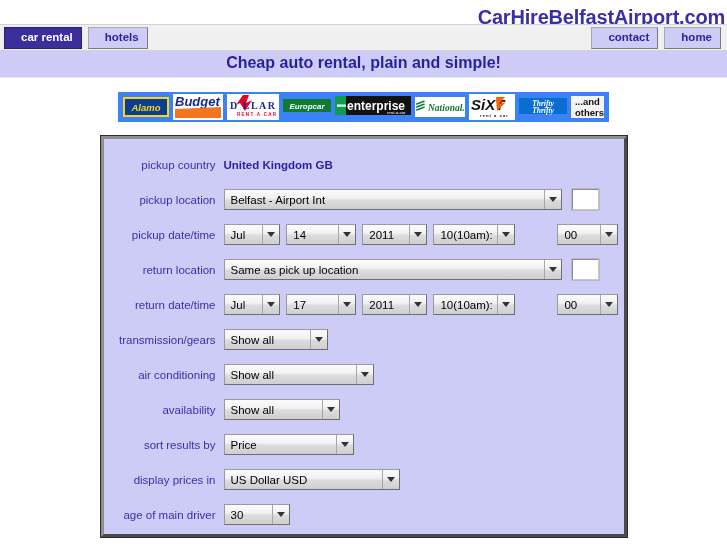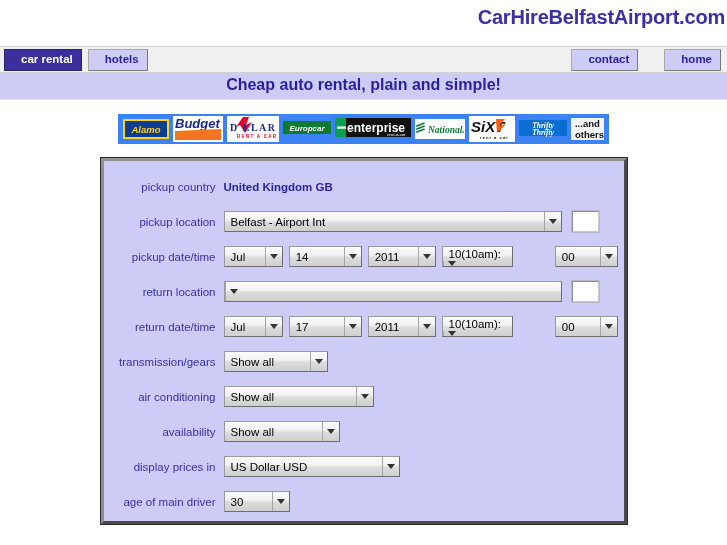--- a/index.html
+++ b/index.html
@@ -12,21 +12,21 @@
   }
   #page {
     position: relative;
     width: 727px;
     height: 545px;
     background: #ffffff;
   }
 
   
   .brandbar {
-    height: 46px;
+    height: 24px;
     text-align: right;
     padding: 6px 2px 0 0;
   }
   .brandtitle {
     font-size: 20px;
     font-weight: bold;
     color: #3b2fa8;
     letter-spacing: -0.2px;
     white-space: nowrap;
   }
@@ -38,21 +38,20 @@
     border-top: 1px solid #d2d2d2;
     border-bottom: 1px solid #d2d2d2;
     display: flex;
     align-items: center;
     padding: 0 2px;
     position: relative;
   }
   .navgroup-right {
     margin-left: auto;
     display: flex;
-    gap: 20px;
   }
   .navbtn {
     display: inline-block;
     font-size: 11.5px;
     font-weight: bold;
     color: #2b1f9e;
     background: #ccccf6;
     border: 1px solid #a8a8a8;
     border-right-color: #7a7a7a;
     border-bottom-color: #7a7a7a;
@@ -191,21 +190,21 @@
     width: 0; height: 0;
     border-left: 4px solid transparent;
     border-right: 4px solid transparent;
     border-top: 5px solid #333;
   }
 
   .sel.w-location { width: 338px; }
   .sel.w-month    { width: 68px; }
   .sel.w-day      { width: 84px; }
   .sel.w-year     { width: 78px; }
-  .sel.w-hour     { width: 82px; flex-direction: column; }
+  .sel.w-hour     { width: 82px; }
   .sel.w-min      { width: 72px; margin-left: 36px; }
   .sel.w-trans    { width: 104px; }
   .sel.w-ac       { width: 150px; }
   .sel.w-avail    { width: 116px; }
   .sel.w-sort     { width: 130px; }
   .sel.w-curr     { width: 176px; }
   .sel.w-age      { width: 66px; }
 
   .txtbox {
     width: 27px;
@@ -374,20 +373,21 @@
           <span class="txt">00</span>
           <span class="arrowbox">
               <i class="caret"></i>
             </span>
         </div>
       </div>
 
       <div class="row">
         <div class="lbl">return location</div>
         <div class="sel w-location">
+          <span class="txt">Same as pick up location</span>
           <span class="arrowbox">
               <i class="caret"></i>
             </span>
         </div>
         <div class="txtbox"></div>
       </div>
 
       <div class="row">
         <div class="lbl">return date/time</div>
         <div class="sel w-month">
@@ -445,20 +445,29 @@
       <div class="row">
         <div class="lbl">availability</div>
         <div class="sel w-avail">
           <span class="txt">Show all</span>
           <span class="arrowbox">
               <i class="caret"></i>
             </span>
         </div>
       </div>
 
+      <div class="row">
+        <div class="lbl">sort results by</div>
+        <div class="sel w-sort">
+          <span class="txt">Price</span>
+          <span class="arrowbox">
+              <i class="caret"></i>
+            </span>
+        </div>
+      </div>
 
       <div class="row">
         <div class="lbl">display prices in</div>
         <div class="sel w-curr">
           <span class="txt">US Dollar USD</span>
           <span class="arrowbox">
               <i class="caret"></i>
             </span>
         </div>
       </div>

